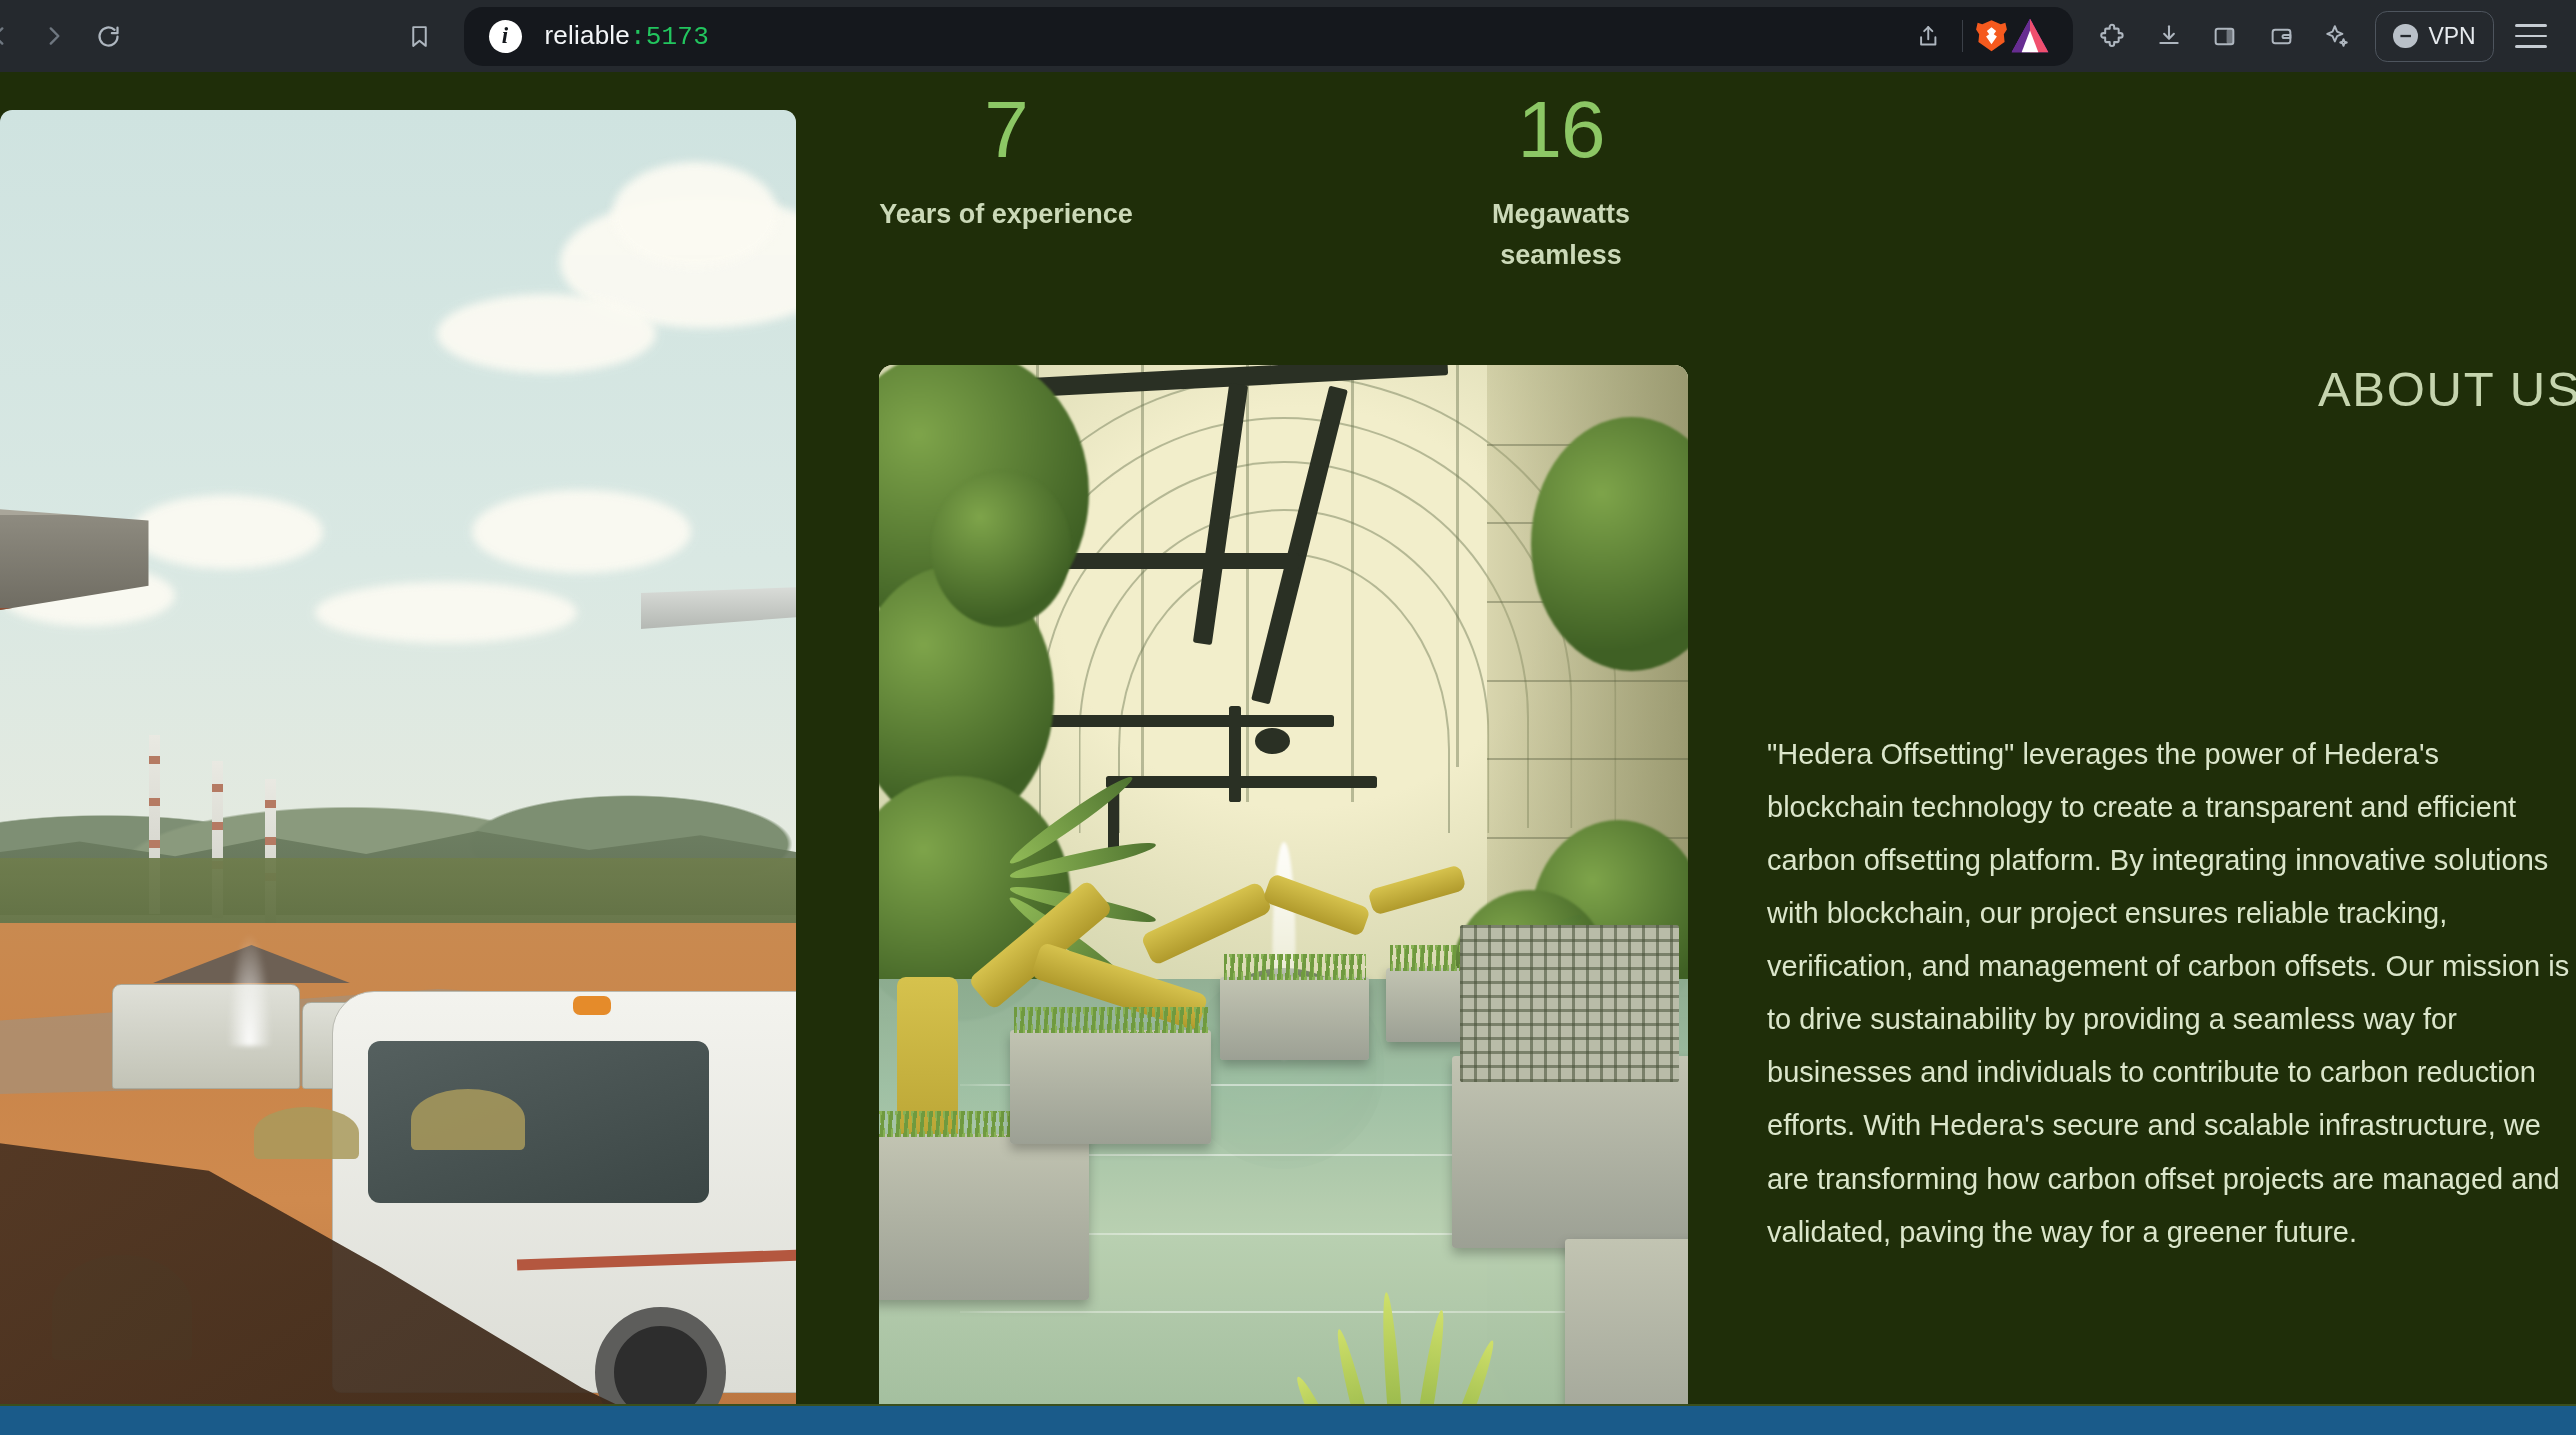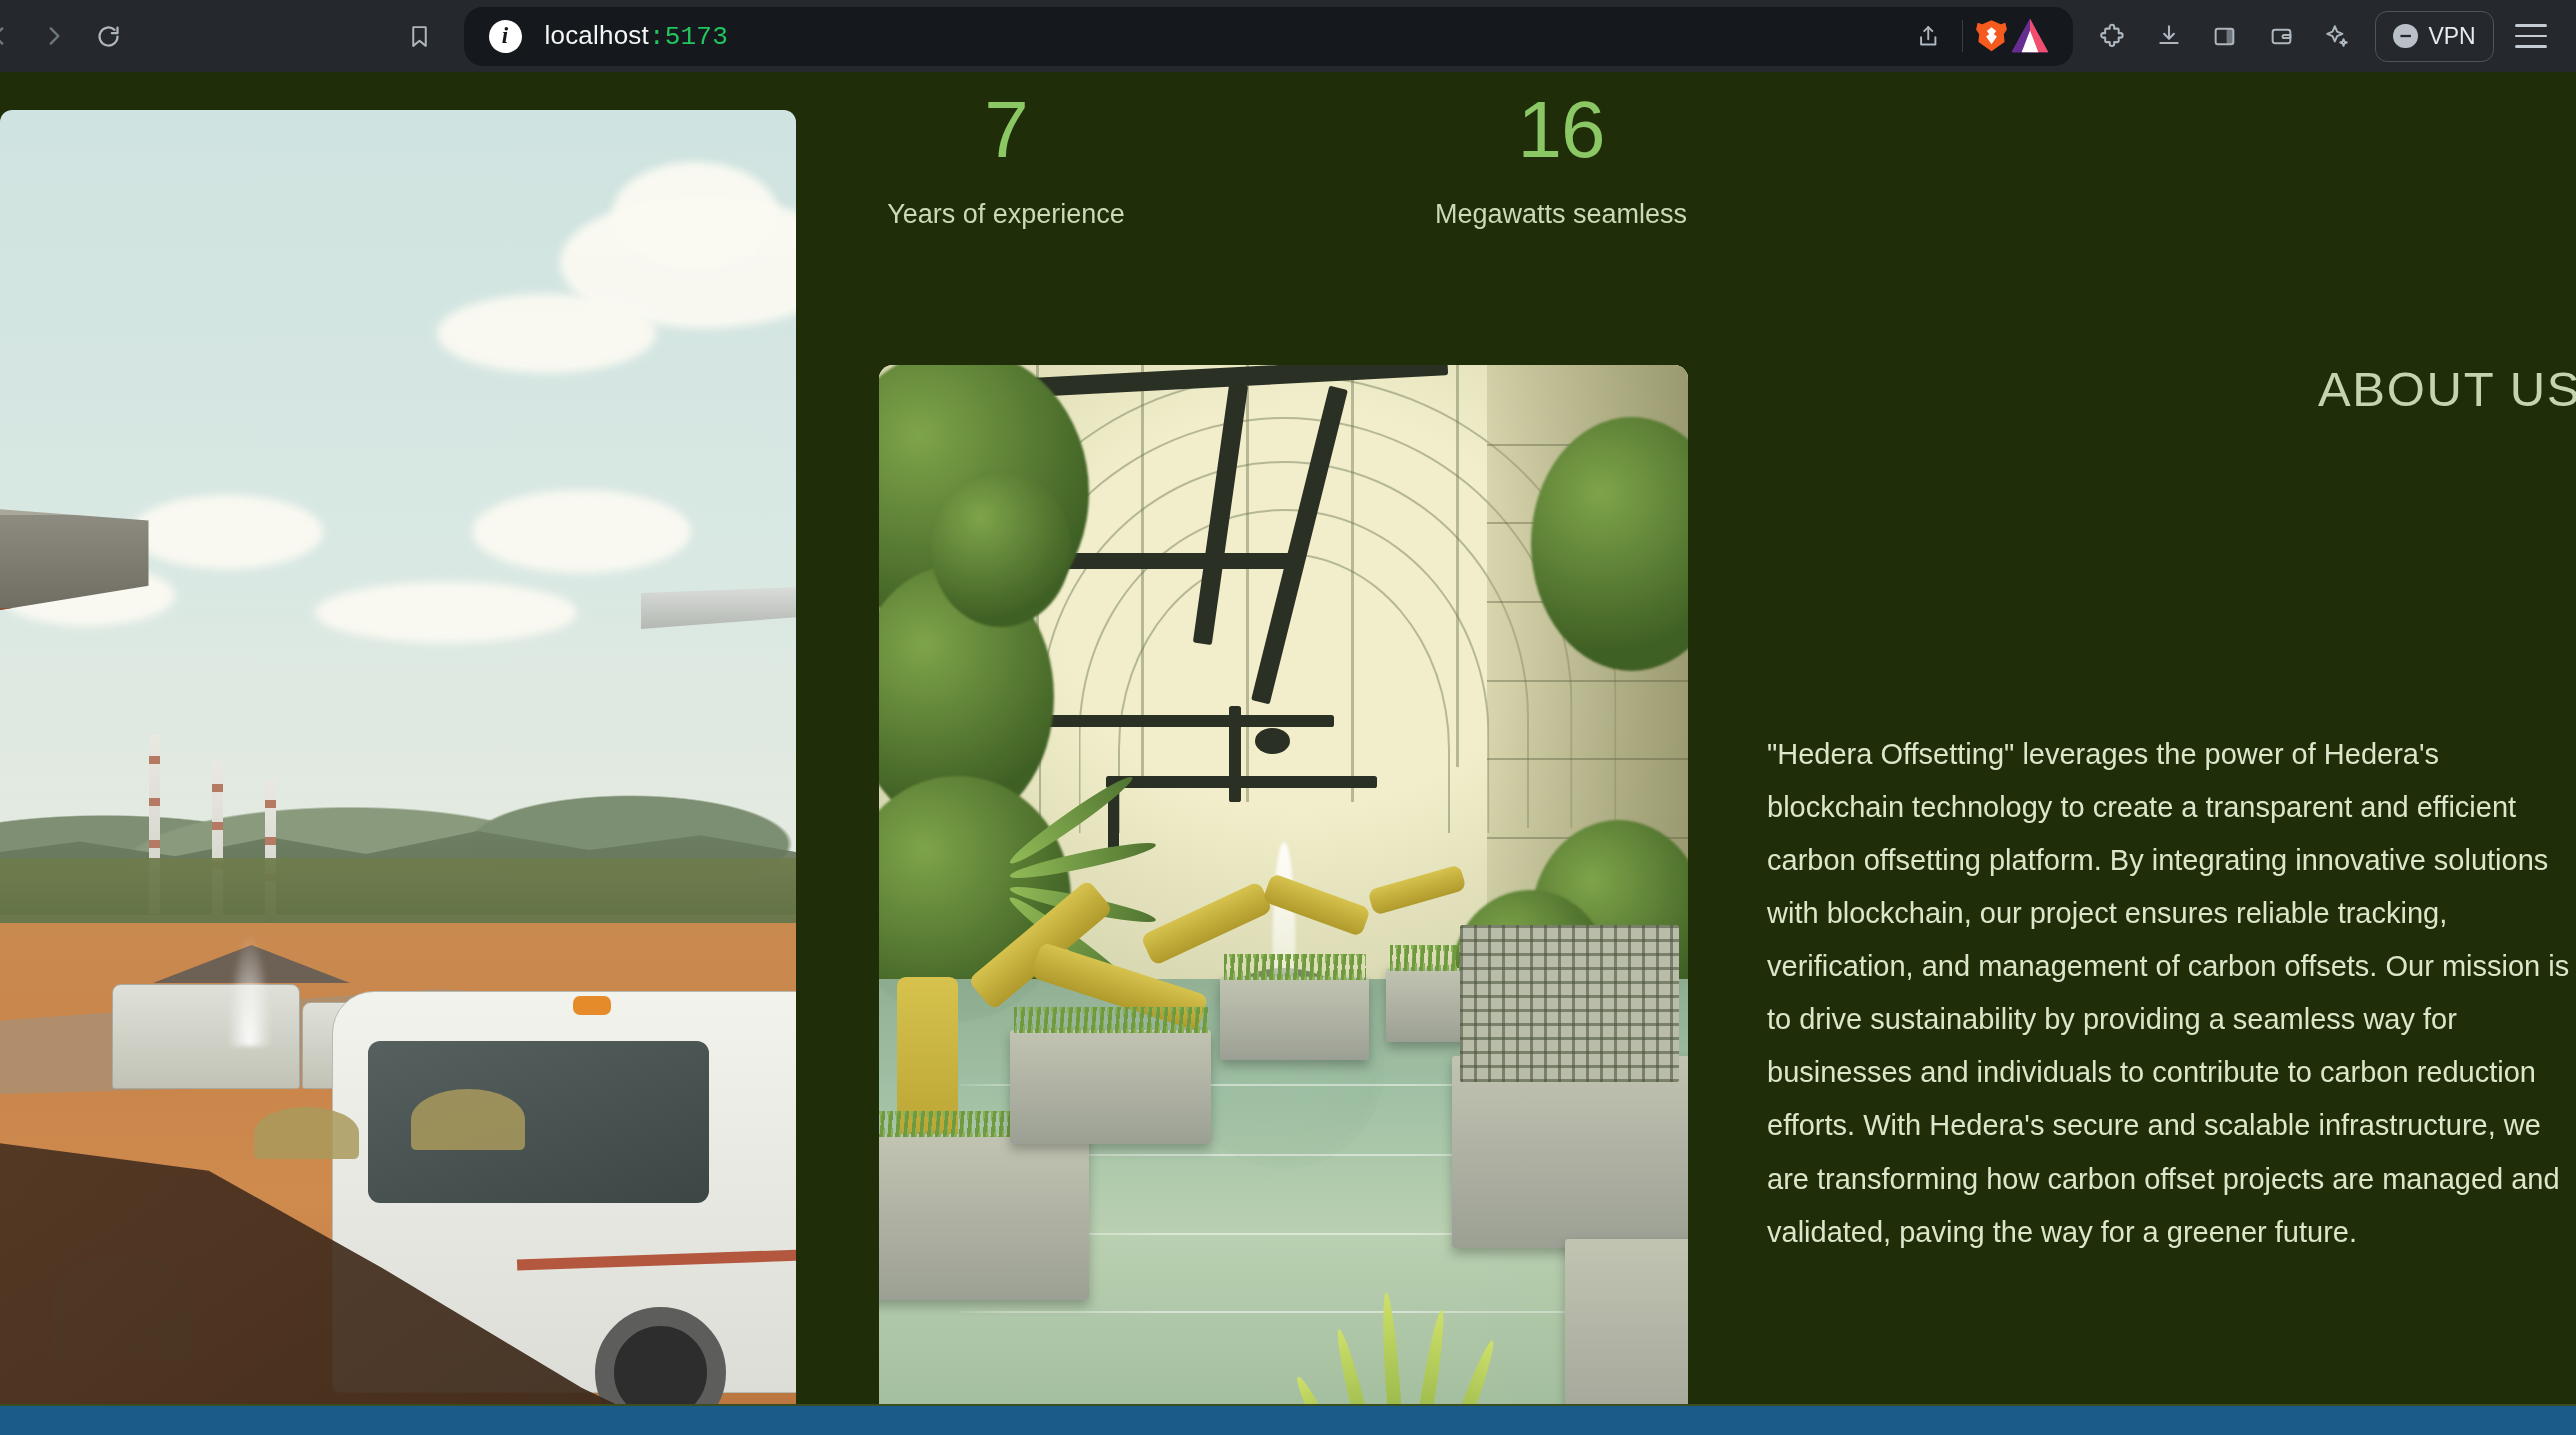--- a/index.html
+++ b/index.html
@@ -281,21 +281,21 @@
     position:absolute; left:879px; top:17.5px; width:809px;
     display:flex; justify-content:space-between; align-items:flex-start;
   }
   .stat{ text-align:center; width:254px; }
   .stat-num{
     font-size:80px; line-height:1; color:#8cc765; font-weight:400;
     letter-spacing:-0.9px;
   }
   .stat-label{
     margin-top:24.5px; font-size:27px; line-height:1.52;
-    color:#cbd9b8; font-weight:400;
+    color:#cbd9b8; font-weight:700;
   }
   .stat.wide{ width:280px; }
 
   
   .about-heading{
     position:absolute; right:-5.2px; top:289px;
     font-size:49px; letter-spacing:1.7px; color:#c5d4ae; white-space:nowrap;
   }
   .about-body{
     position:absolute; left:1767px; top:656px; width:813px;
@@ -337,21 +337,21 @@
     <div class="chrome-btn">
       <svg width="25" height="25" viewBox="0 0 24 24" fill="none" stroke="currentColor" stroke-width="1.9" stroke-linejoin="round">
           <path d="M6 3h12v18l-6-5-6 5z"></path>
         </svg>
     </div>
   </div>
 
   <div class="urlbar">
     <div class="site-info">i</div>
     <div class="url-text">
-      <span>localhost</span><span class="port">:5173</span>
+      <span>reliable</span><span class="port">:5173</span>
     </div>
     <div class="url-right">
       <div class="chrome-btn">
         <svg width="24.5" height="24.5" viewBox="0 0 24 24" fill="none" stroke="currentColor" stroke-width="1.9" stroke-linecap="round" stroke-linejoin="round">
             <path d="M12 3v12"></path>
             <path d="M8 7l4-4 4 4"></path>
             <path d="M5 13v7h14v-7"></path>
           </svg>
       </div>
       <span class="vdiv"></span>

